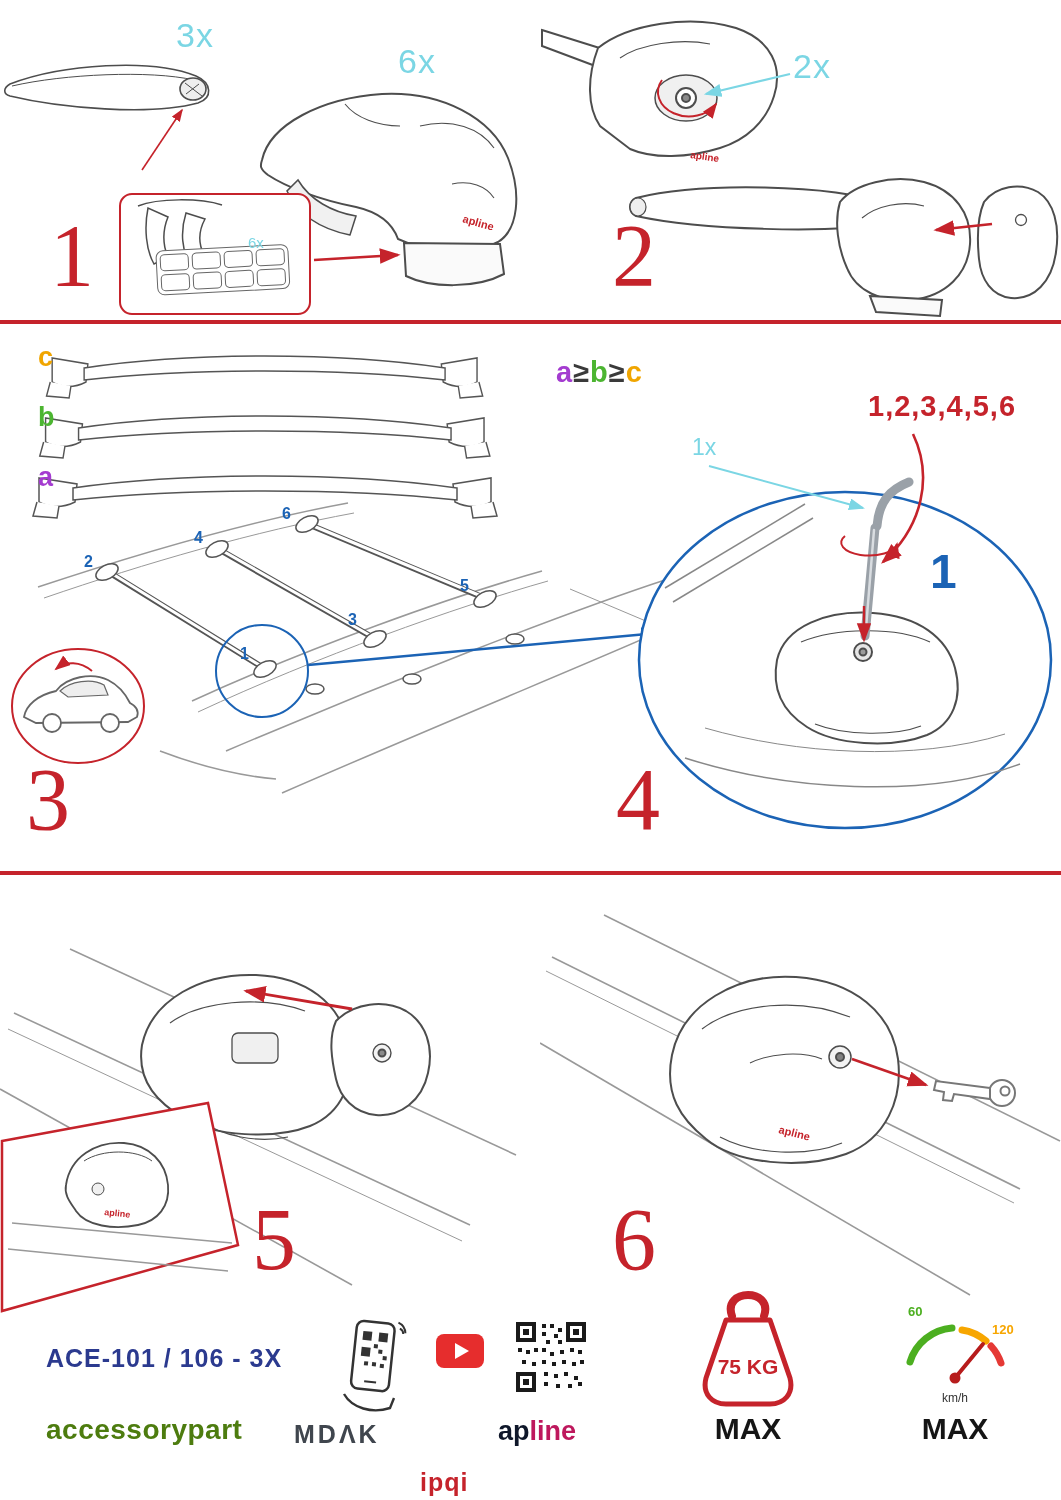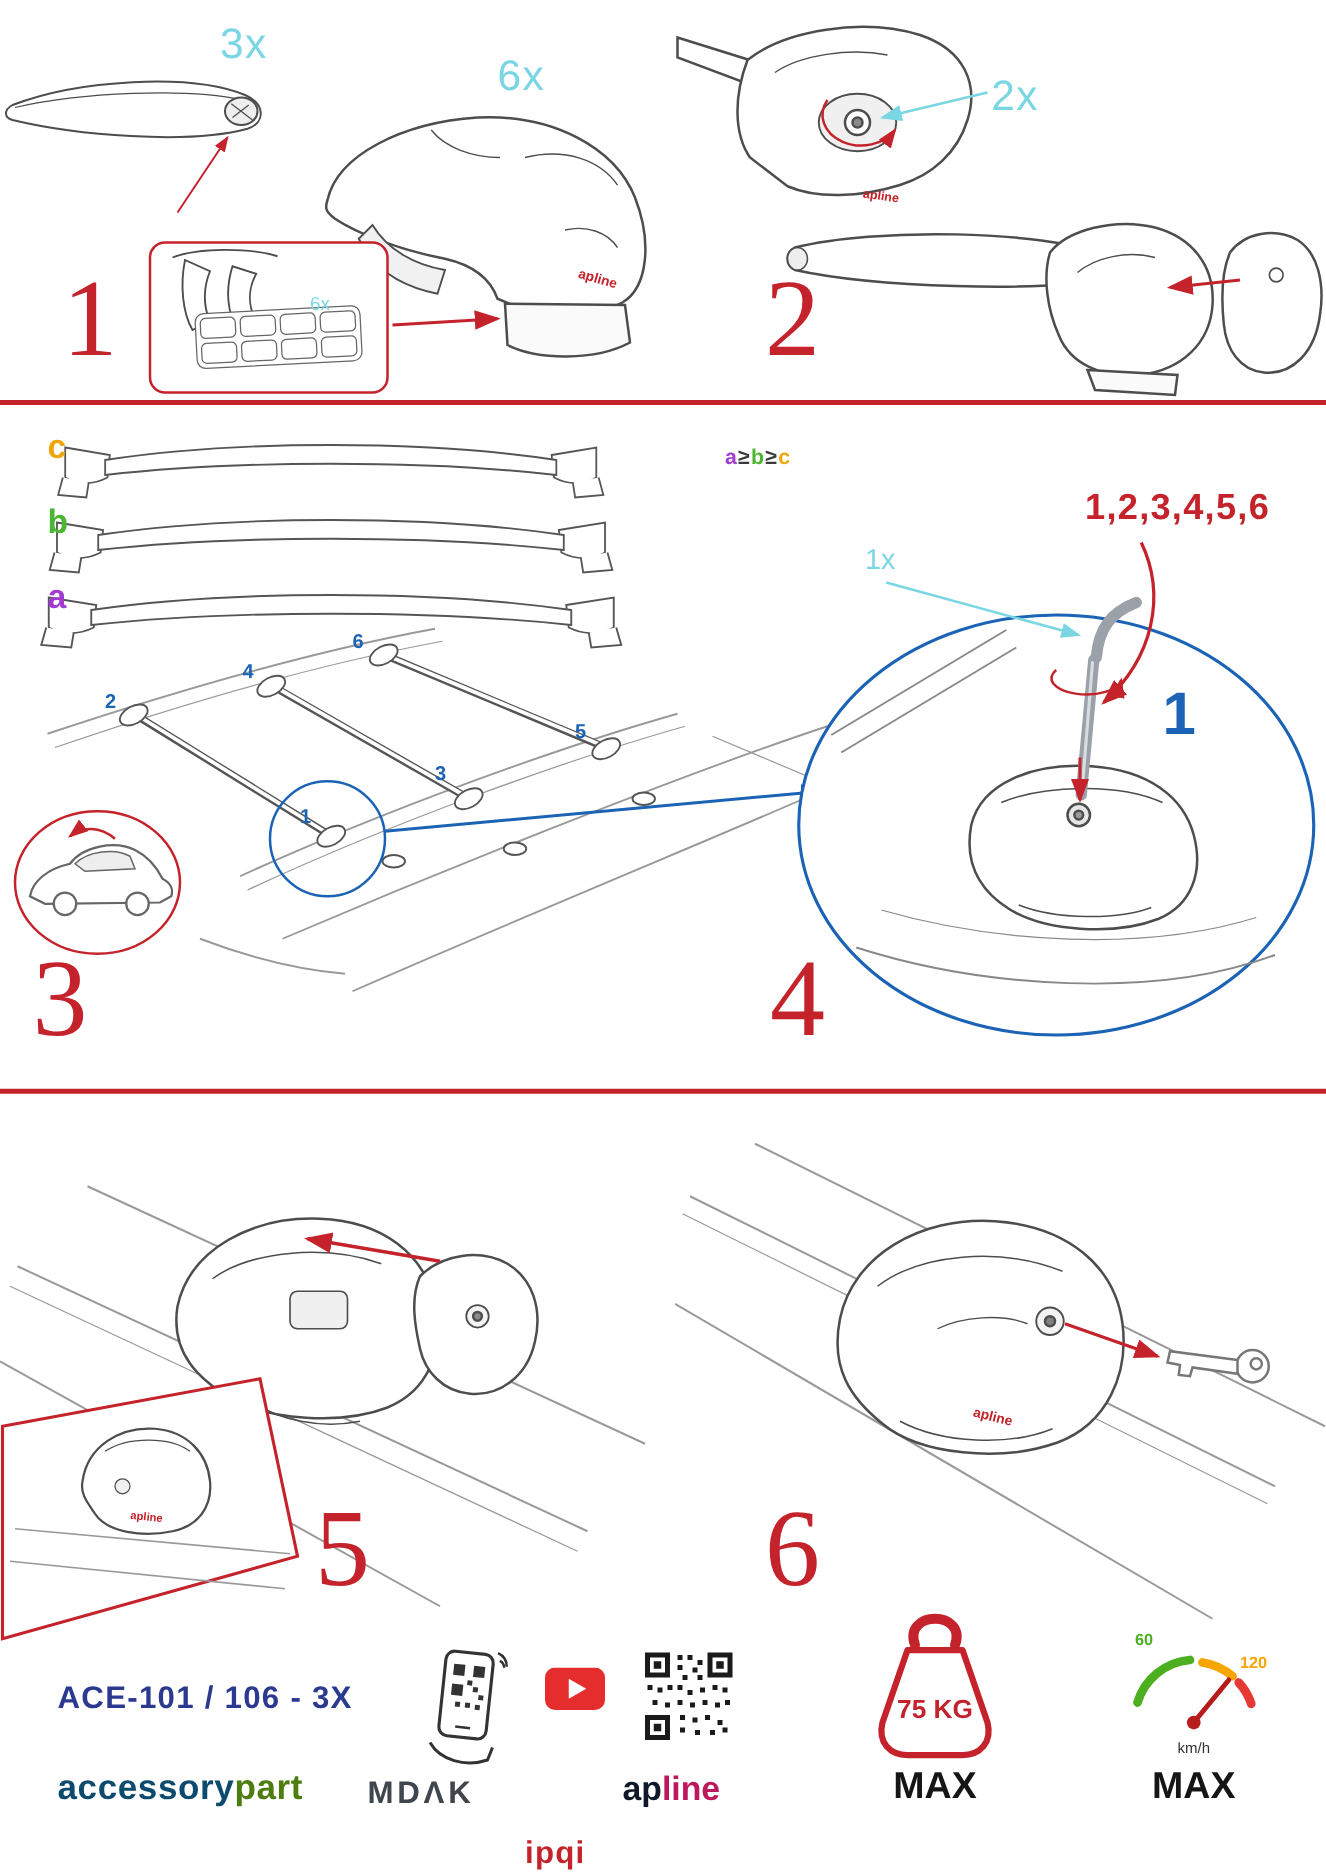--- a/index.html
+++ b/index.html
@@ -4,21 +4,21 @@
 <style>
   * { margin:0; padding:0; box-sizing:border-box; }
   html,body { background:#ffffff; font-family:"Liberation Sans", sans-serif; }
   .page { position:relative; width:1061px; height:1500px; background:#ffffff; overflow:hidden; }
   .abs { position:absolute; }
   .step-num { font-family:"Liberation Serif", serif; font-size:88px; line-height:1; color:#c5232b; font-weight:400; }
   .qty { font-size:34px; color:#7bd6e4; letter-spacing:1px; }
   .qty-sm { font-size:23px; color:#7bd6e4; }
   .divider { position:absolute; left:0; width:1061px; height:4px; background:#c5232b; }
   .bar-letter { font-size:27px; font-weight:bold; line-height:1; }
-  .order { font-size:17px; font-weight:bold; letter-spacing:1px;margin-left:24px; }
+  .order { font-size:29px; font-weight:bold; letter-spacing:1px; }
   .roof-num { font-size:16px; font-weight:bold; color:#1b63b5; line-height:1; }
   .seq { font-size:29px; font-weight:bold; color:#c5232b; letter-spacing:1px; }
   .big-one { font-size:48px; font-weight:bold; color:#1b63b5; line-height:1; }
   .model { font-size:25px; font-weight:bold; color:#2b3a8f; letter-spacing:1px; }
   .brandline { font-size:28px; font-weight:bold; letter-spacing:.5px; }
   .mdak { font-size:25px; font-weight:bold; color:#40464e; letter-spacing:3px; }
   .ipqi { font-size:25px; font-weight:bold; color:#c5232b; letter-spacing:1px;margin-top:48px; }
   .apline-f { font-size:27px; font-weight:bold; }
   .max { display:block; font-size:30px; font-weight:bold; color:#151515; text-align:center; }
   svg { display:block; }
@@ -103,21 +103,21 @@
       <ellipse cx="98" cy="199" rx="8" ry="9" fill="#eeeeee" stroke-width="1.2"></ellipse>
       <path d="M300,194 C314,176 352,166 384,174 C414,182 432,205 430,236 C428,266 406,288 372,292 C342,295 316,283 307,260 C298,240 294,214 300,194 Z"></path>
       <path d="M330,288 L402,292 L400,308 L336,304 Z" fill="#fafafa"></path>
       <path d="M322,210 C336,198 362,192 384,198" fill="none" stroke-width="1.1"></path>
       <path d="M444,194 C456,178 480,174 498,184 C514,194 520,218 516,244 C512,274 494,292 471,290 C452,288 441,272 439,251 C437,231 437,210 444,194 Z"></path>
       <circle cx="481" cy="212" r="5.5" fill="#fff" stroke-width="1.3"></circle>
     </g>
     <line x1="452" y1="216" x2="396" y2="222" stroke="#c5232b" stroke-width="2.6" marker-end="url(#bR)"></line>
   </svg>
 
-  <span class="abs qty" style="left:793px;top:58px">2x</span>
+  <span class="abs qty" style="left:793px;top:47px">2x</span>
   <span class="abs step-num" style="left:612px;top:212px">2</span>
 
   <div class="divider" style="top:320px"></div>
 
   <svg class="abs" style="left:25px;top:338px" width="480" height="195" viewBox="0 0 480 195">
     <defs>
       <g id="barU" stroke="#555" stroke-width="1.5" fill="#fff">
         <path d="M14,18 L52,24 L50,42 C38,48 24,48 14,42 Z"></path>
         <path d="M12,42 L8,56 L32,58 L34,46"></path>
         <path d="M428,24 L466,18 L466,42 C456,48 442,48 430,42 Z"></path>
@@ -313,21 +313,21 @@
       <path d="M450,195 L396,188 L394,197 L404,199 L403,207 L412,208 L414,201 L450,206 Z"></path>
     </g>
     <line x1="312" y1="166" x2="386" y2="192" stroke="#c5232b" stroke-width="2.6" marker-end="url(#hR)"></line>
   </svg>
 
   <span class="abs step-num" style="left:612px;top:1196px">6</span>
 
   <span class="abs model" style="left:46px;top:1344px">ACE-101 / 106 - 3X</span>
 
   <div class="abs brandline" style="left:46px;top:1414px">
-    <span style="color:#0c4a6e">accessory</span><span style="color:#4d7c0f">part</span>
+    <span style="color:#4d7c0f">accessory</span><span style="color:#4d7c0f">part</span>
   </div>
 
   <svg class="abs" style="left:336px;top:1318px" width="72" height="98" viewBox="0 0 72 98">
     <g transform="rotate(6 36 46)">
       <rect x="17" y="4" width="38" height="68" rx="7" fill="#fff" stroke="#333" stroke-width="2.5"></rect>
       <g fill="#333">
         <rect x="24" y="14" width="9" height="9"></rect>
           <rect x="40" y="14" width="9" height="9"></rect>
           <rect x="24" y="30" width="9" height="9"></rect>
         <rect x="41" y="31" width="4" height="4"></rect>

